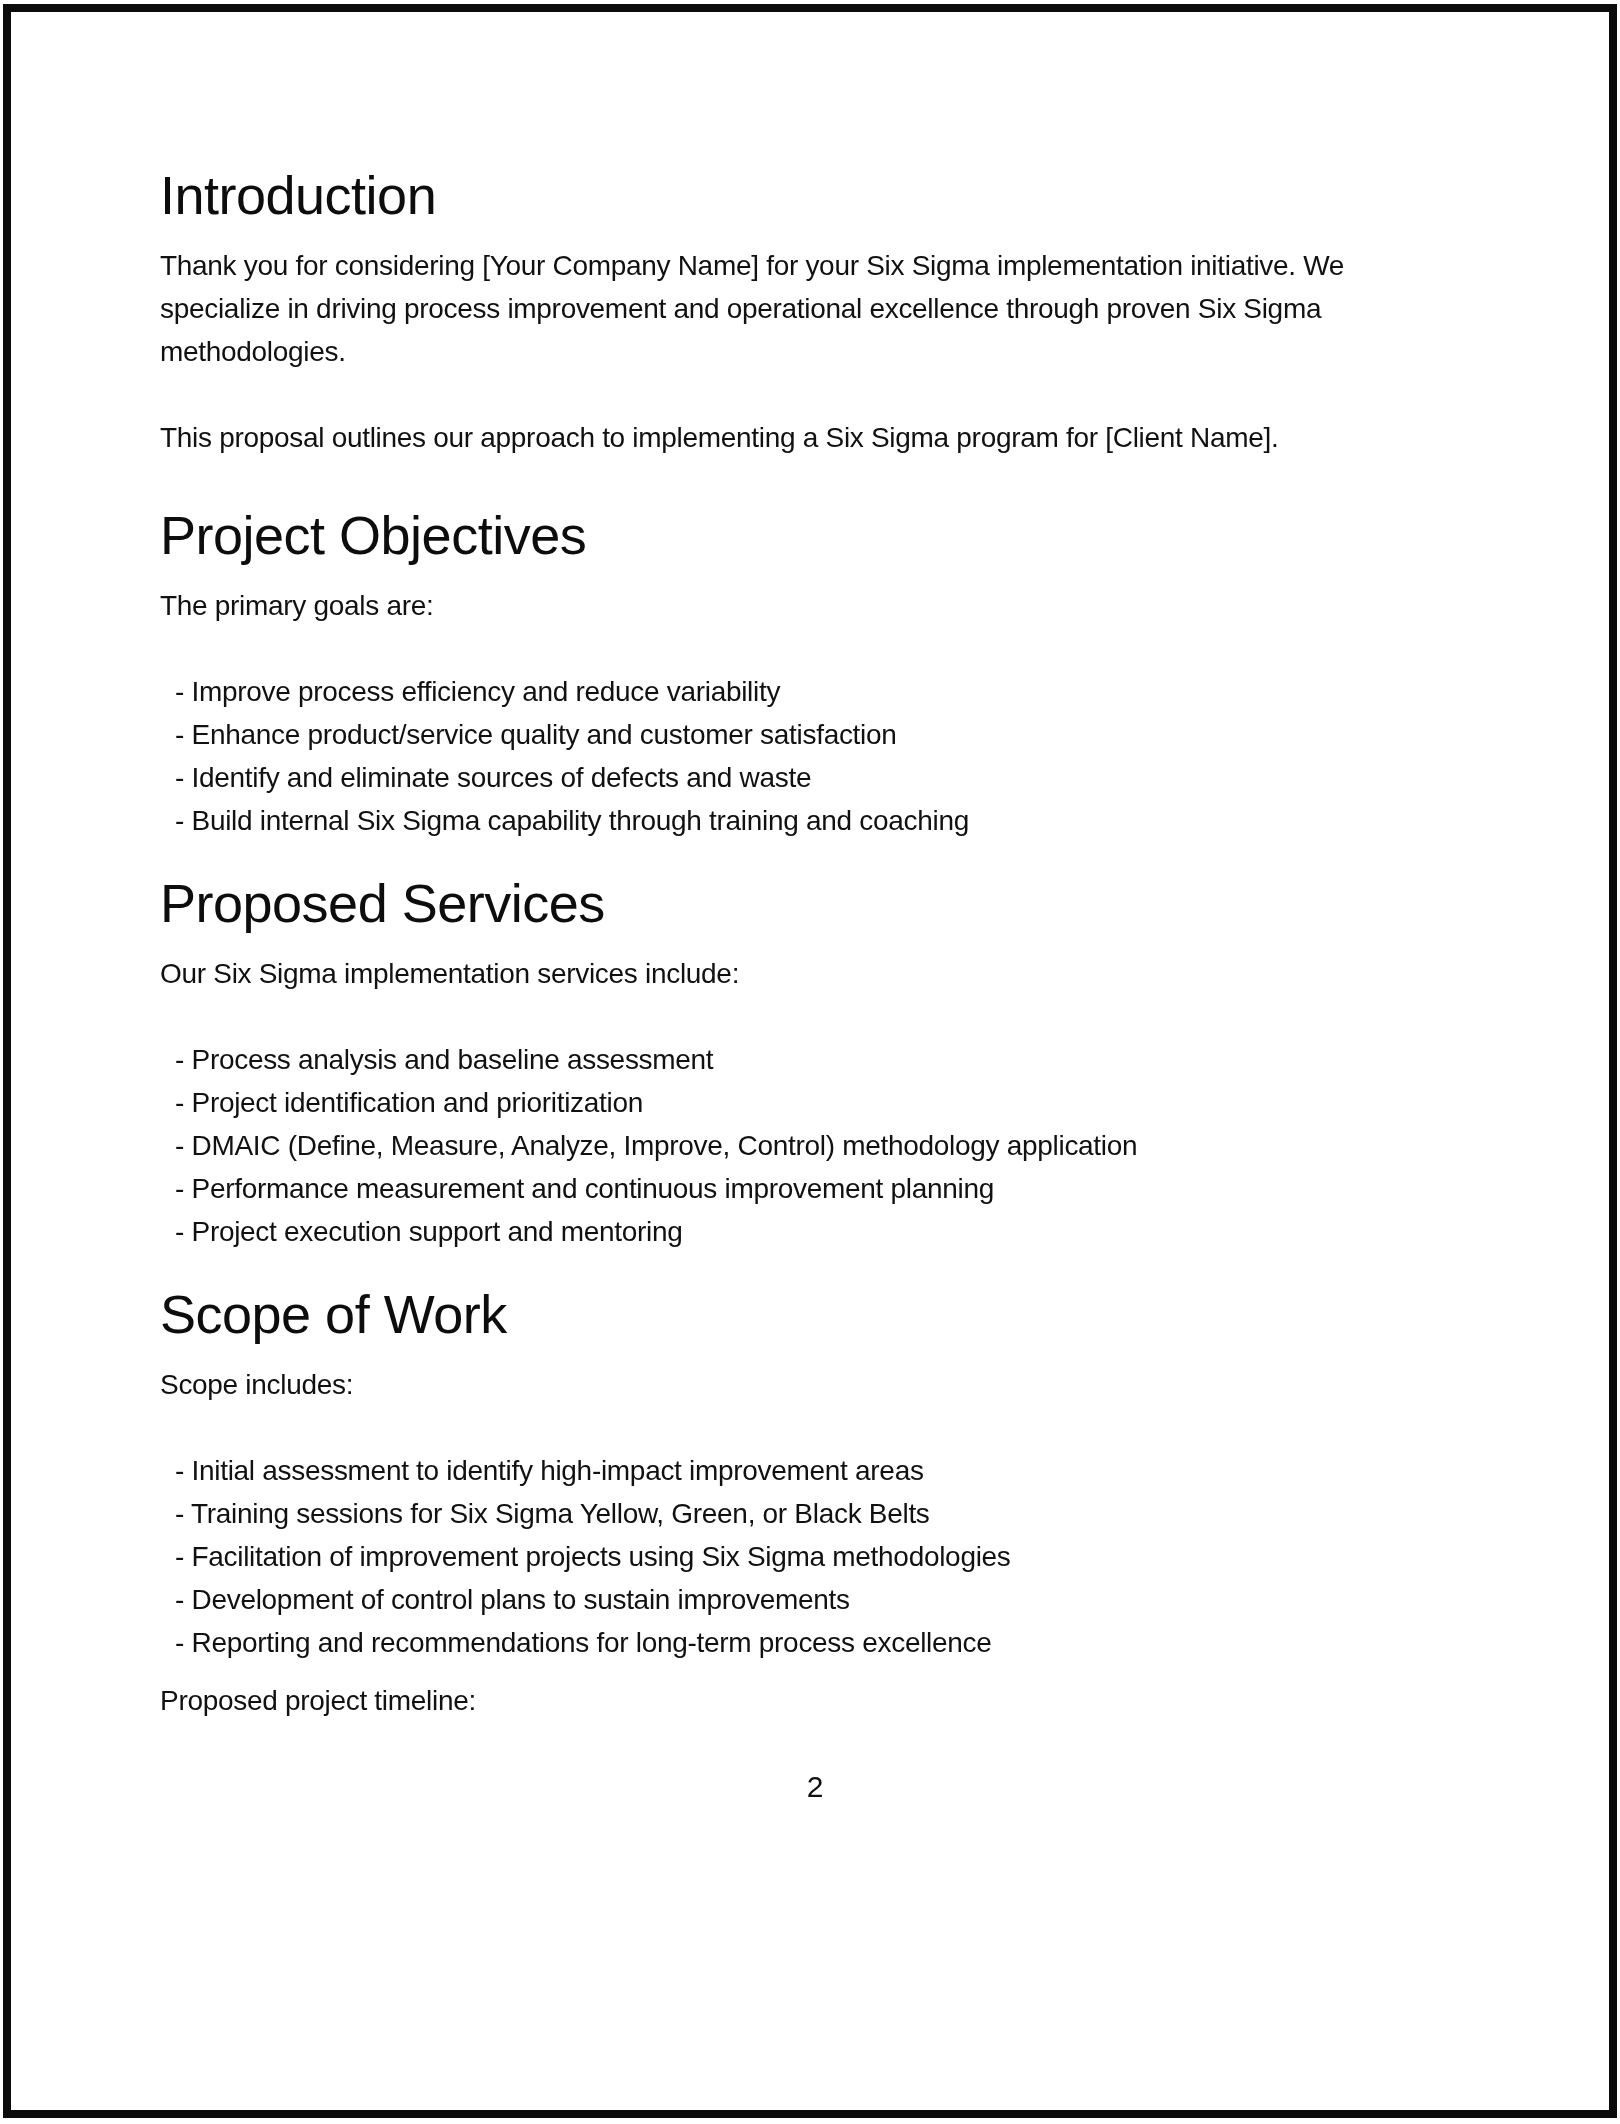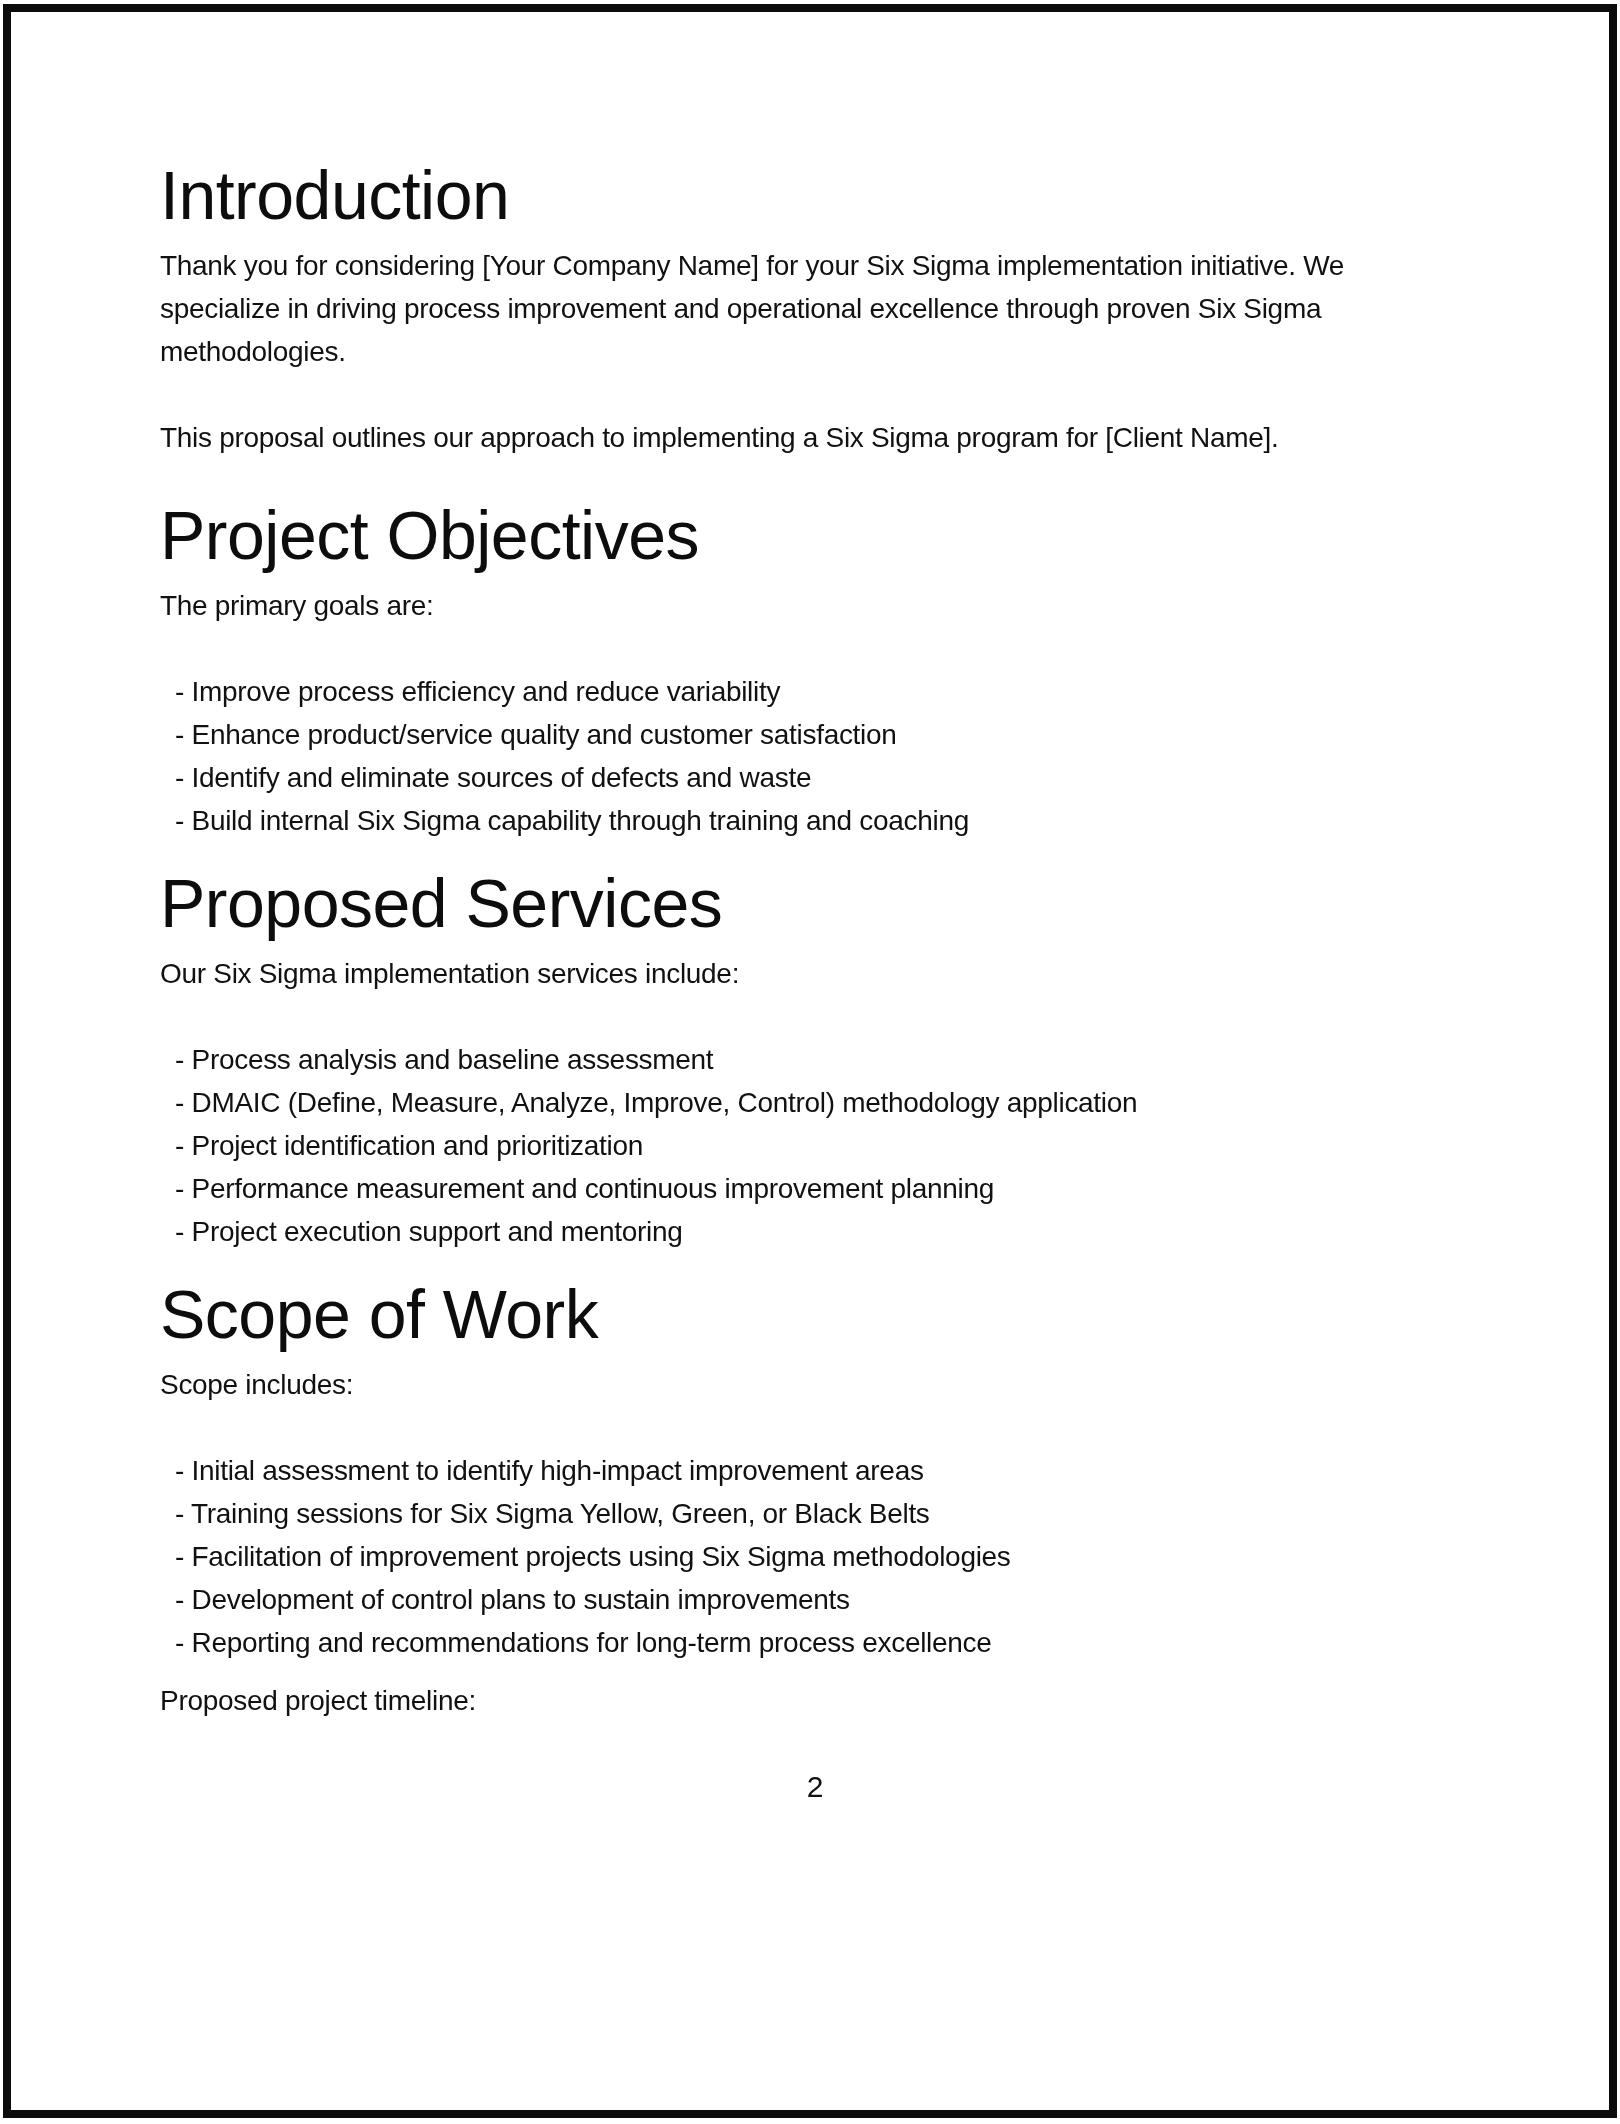--- a/index.html
+++ b/index.html
@@ -33,21 +33,21 @@
     position: absolute;
     top: 0;
     left: 160px;
     width: 1310px;
     padding-top: 162px;
     font-size: 28px;
     line-height: 43px;
     letter-spacing: -0.3px;
   }
   .section-heading {
-    font-size: 68px;
+    font-size: 54px;
     line-height: 66px;
     font-weight: 400;
     letter-spacing: -0.5px;
     color: #0d0d0d;
     margin: 28px 0 16px 0;
   }
   .section-heading:first-child {
     margin-top: 0;
   }
   .doc p {
@@ -88,22 +88,22 @@
       <li>- Improve process efficiency and reduce variability</li>
       <li>- Enhance product/service quality and customer satisfaction</li>
       <li>- Identify and eliminate sources of defects and waste</li>
       <li>- Build internal Six Sigma capability through training and coaching</li>
     </ul>
 
     <h2 class="section-heading">Proposed Services</h2>
     <p>Our Six Sigma implementation services include:</p>
     <ul class="plain">
       <li>- Process analysis and baseline assessment</li>
+      <li>- Project identification and prioritization</li>
       <li>- DMAIC (Define, Measure, Analyze, Improve, Control) methodology application</li>
-      <li>- Project identification and prioritization</li>
       <li>- Performance measurement and continuous improvement planning</li>
       <li>- Project execution support and mentoring</li>
     </ul>
 
     <h2 class="section-heading">Scope of Work</h2>
     <p>Scope includes:</p>
     <ul class="plain">
       <li>- Initial assessment to identify high-impact improvement areas</li>
       <li>- Training sessions for Six Sigma Yellow, Green, or Black Belts</li>
       <li>- Facilitation of improvement projects using Six Sigma methodologies</li>

